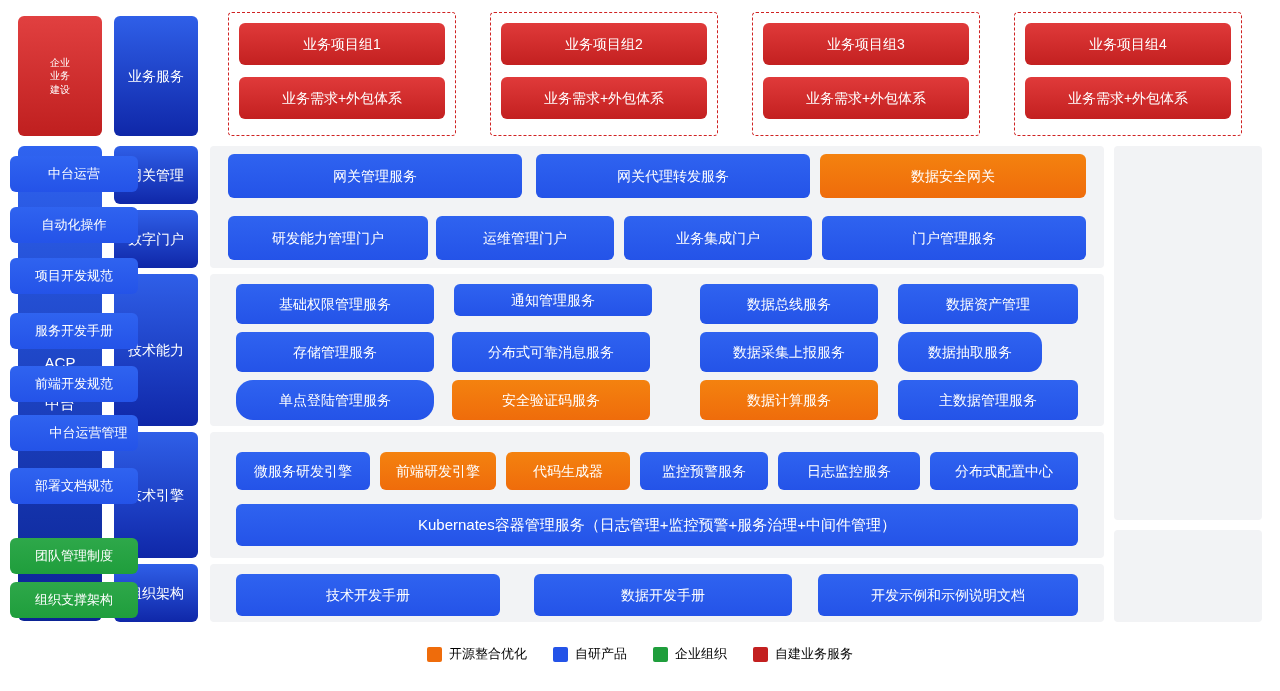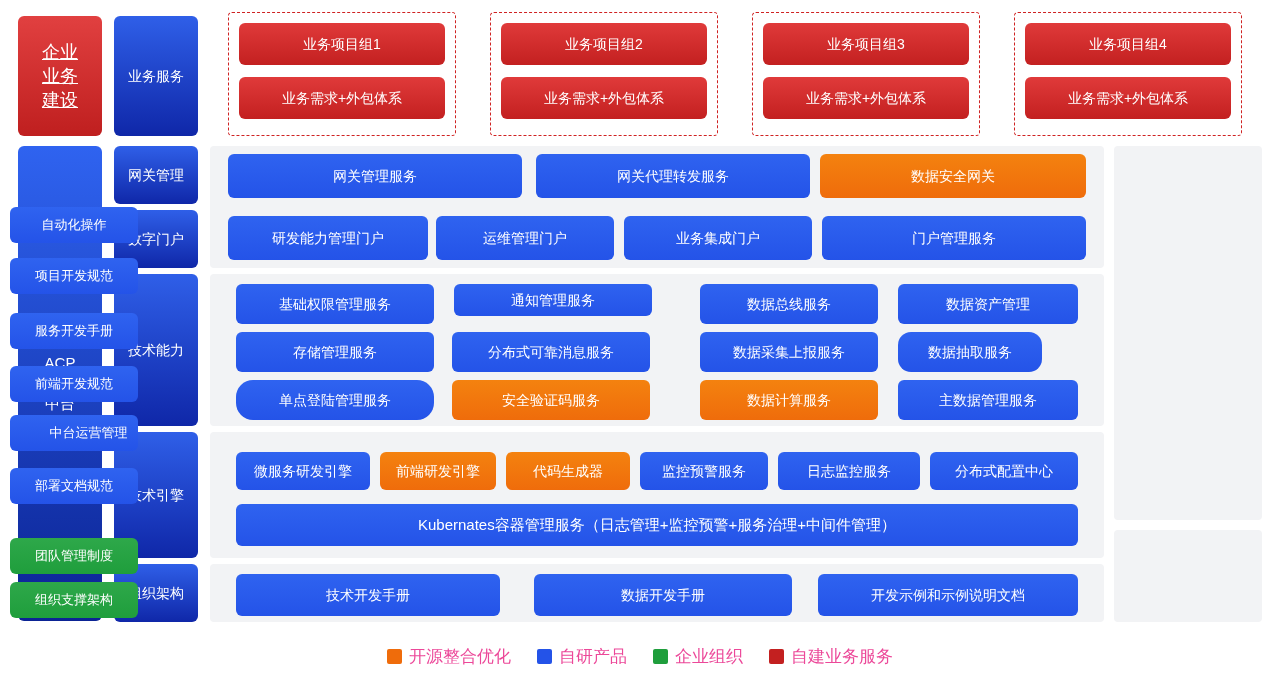--- a/index.html
+++ b/index.html
@@ -29,22 +29,21 @@
   .orange { background: linear-gradient(180deg,#f4820f 0%,#ef6c0b 100%); }
   .red    { background: linear-gradient(180deg,#e03a3a 0%,#c32020 100%); }
   .green  { background: linear-gradient(180deg,#2ea84a 0%,#1f9e3c 100%); }
   .darkblue { background: linear-gradient(180deg,#2f5fe8 0%,#0f27a8 100%); }
 
   
   .rail-acp {
     position: absolute; left: 18px; top: 16px; width: 84px; height: 120px;
     flex-direction: column;
     background: linear-gradient(180deg,#e14040 0%,#bf1f1f 100%);
-    font-size: 18px;
-    text-decoration: underline;
+    font-size: 10px;
   }
   .rail-acp-main {
     position: absolute; left: 18px; top: 146px; width: 84px; height: 475px;
     background: linear-gradient(180deg,#2f63f0 0%,#0b2394 100%);
     flex-direction: column;
     font-size: 15px;
   }
   .cat {
     position: absolute; left: 114px; width: 84px;
     flex-direction: column;
@@ -82,21 +81,21 @@
     position: absolute; left: 10px; width: 128px; height: 36px; font-size: 13px;
   }
 
   
   .legend {
     position: absolute; left: 0; top: 645px; width: 1280px;
     display: flex; justify-content: center; align-items: center; gap: 26px;
   }
   .legend-item { display: flex; align-items: center; gap: 7px; }
   .legend-swatch { width: 15px; height: 15px; border-radius: 2px; }
-  .legend-label { font-size: 17px; color: #ec4899; }
+  .legend-label { font-size: 13px; color: #000000; }
 </style>
 </head>
 <body>
 
 <div id="root">
 
   <div class="blk rail-acp">
     <div>企业</div>
     <div>业务</div>
     <div>建设</div>
@@ -182,20 +181,21 @@
 
   <div class="blk blue" style="position:absolute;left:236px;top:504px;width:842px;height:42px;font-size:15px;">Kubernates容器管理服务（日志管理+监控预警+服务治理+中间件管理）</div>
 
   <div class="panel" style="left:210px;top:564px;width:894px;height:58px;"></div>
 
   <div class="blk blue" style="position:absolute;left:236px;top:574px;width:264px;height:42px;">技术开发手册</div>
   <div class="blk blue" style="position:absolute;left:534px;top:574px;width:258px;height:42px;">数据开发手册</div>
   <div class="blk blue" style="position:absolute;left:818px;top:574px;width:260px;height:42px;">开发示例和示例说明文档</div>
 
   <div class="right-panel"></div>
+  <div class="blk blue right-item" style="top:156px;">中台运营</div>
   <div class="blk blue right-item" style="top:207px;">自动化操作</div>
   <div class="blk blue right-item" style="top:258px;">项目开发规范</div>
   <div class="blk blue right-item" style="top:313px;">服务开发手册</div>
   <div class="blk blue right-item" style="top:366px;">前端开发规范</div>
   <div class="blk blue right-item" style="top:415px;padding-left:35px;">中台运营管理</div>
   <div class="blk blue right-item" style="top:468px;">部署文档规范</div>
 
   <div class="right-panel2"></div>
   <div class="blk green right-item" style="top:538px;">团队管理制度</div>
   <div class="blk green right-item" style="top:582px;">组织支撑架构</div>

